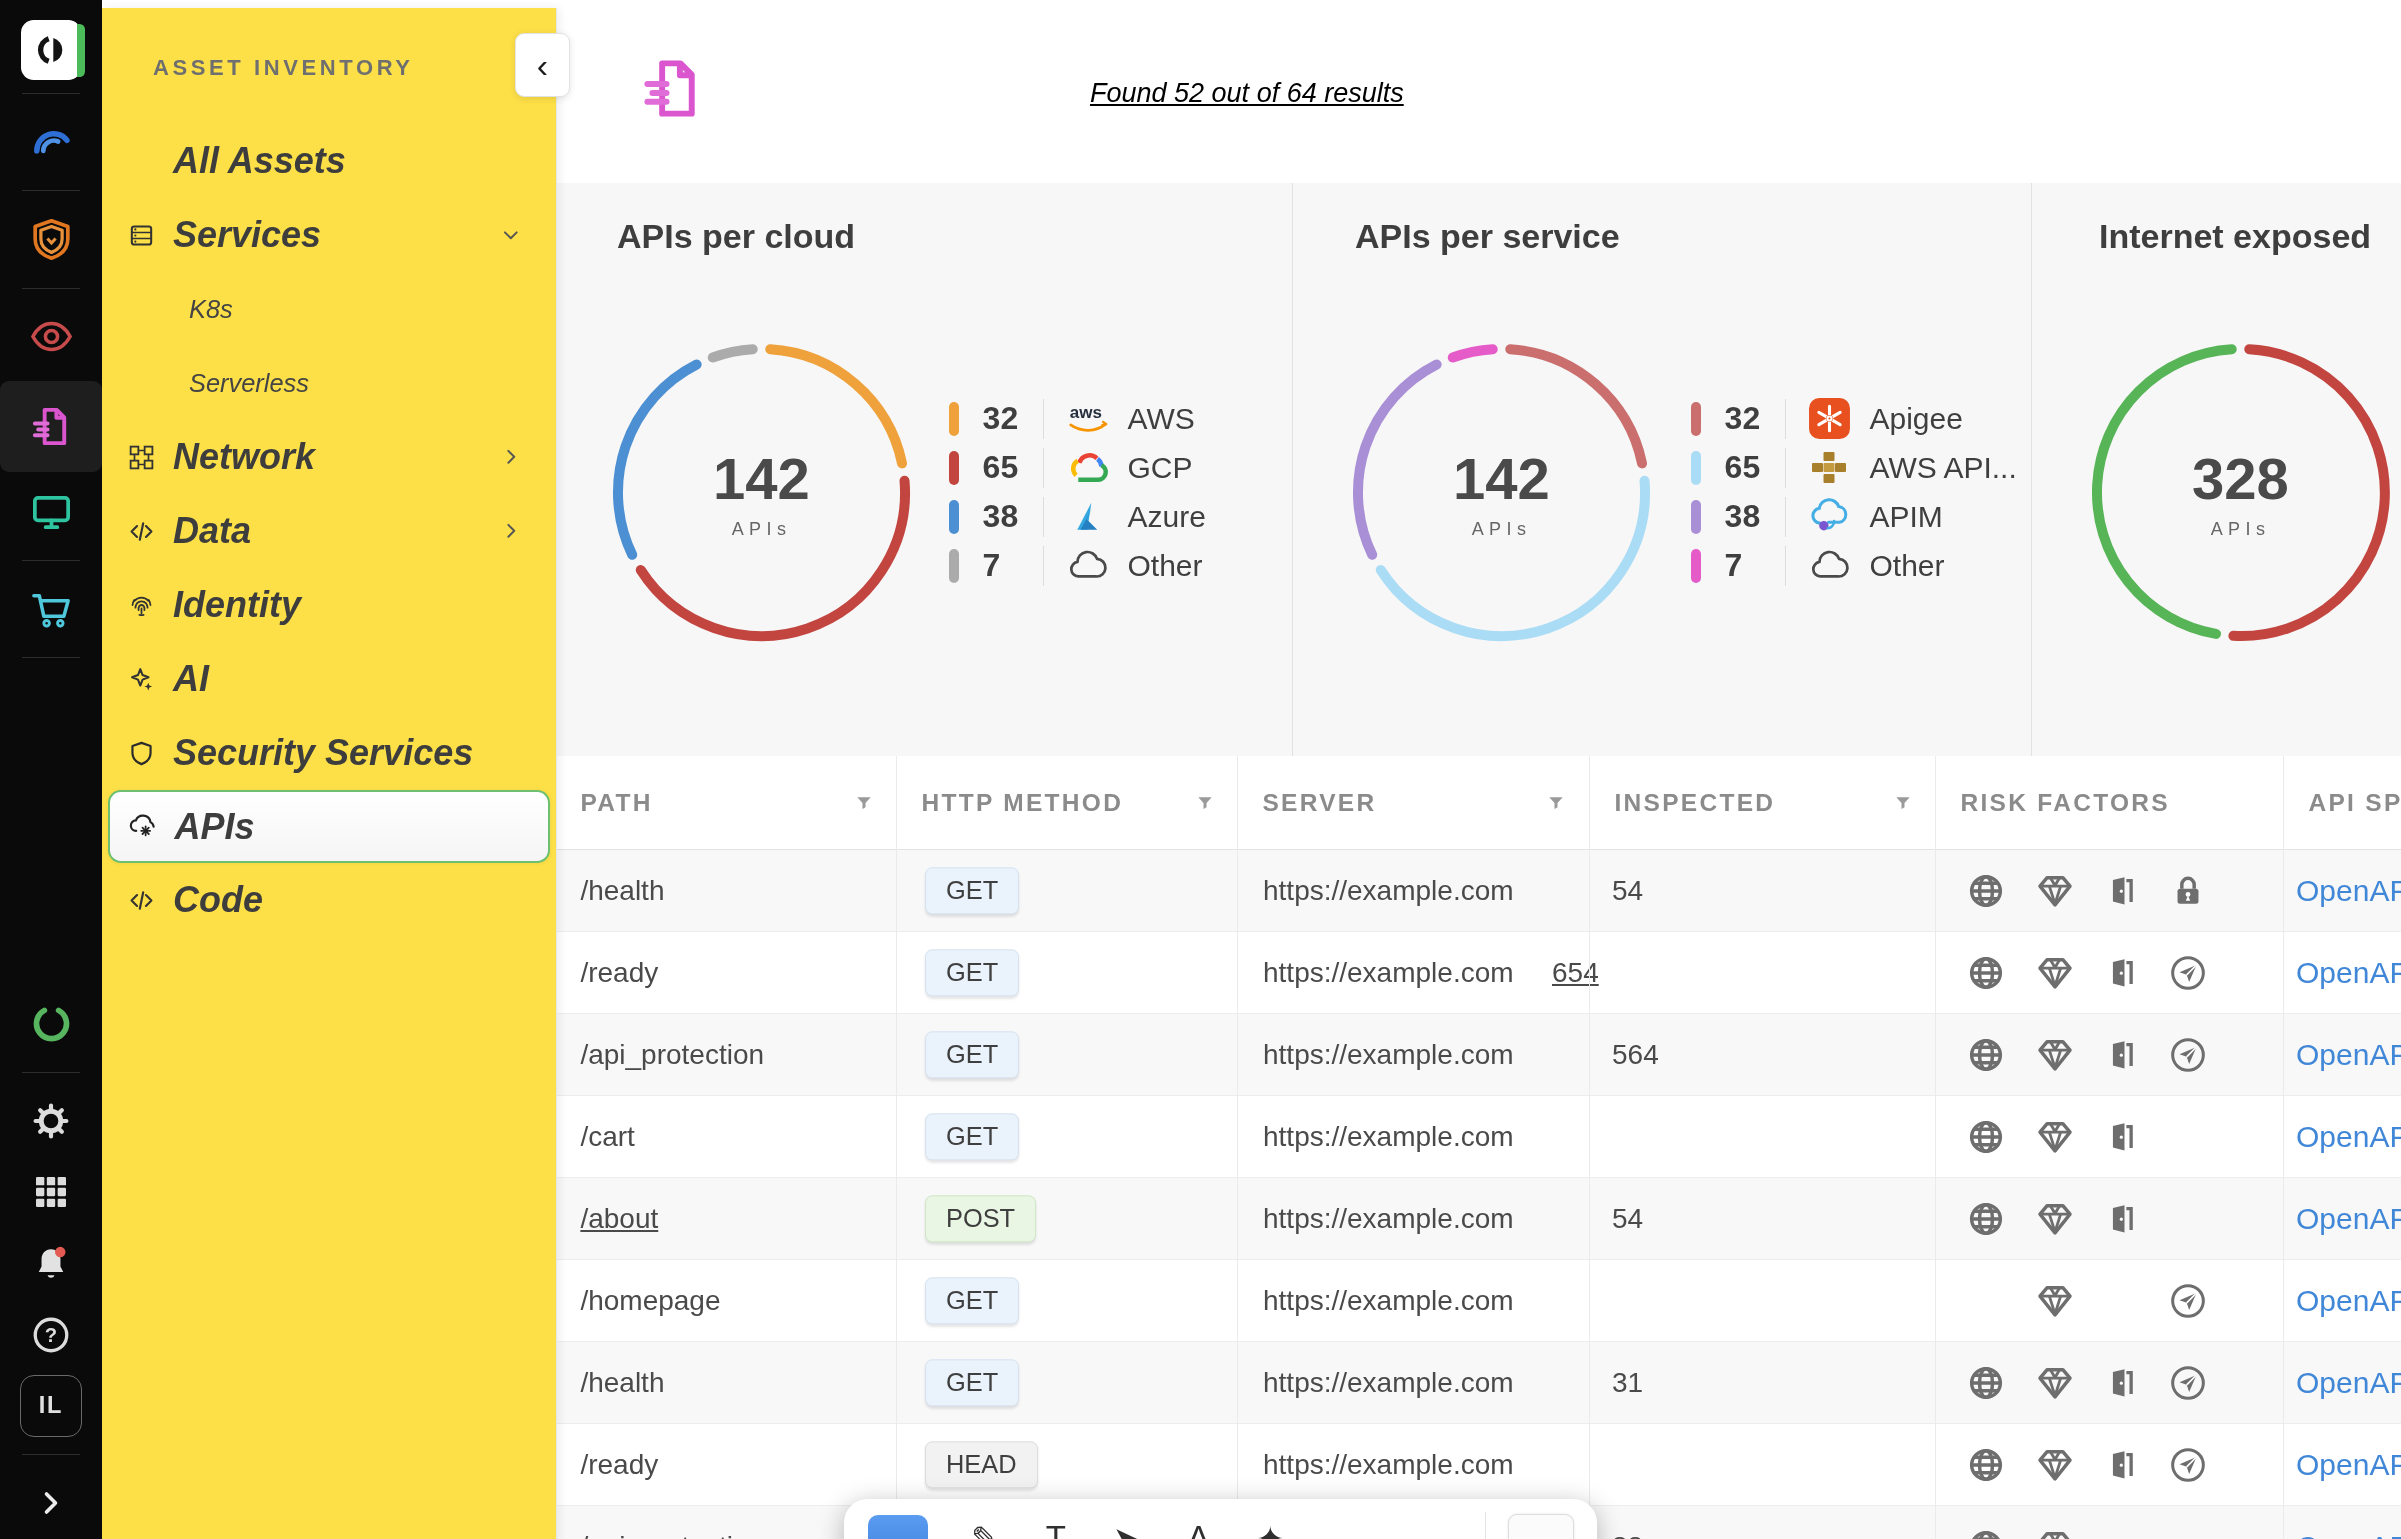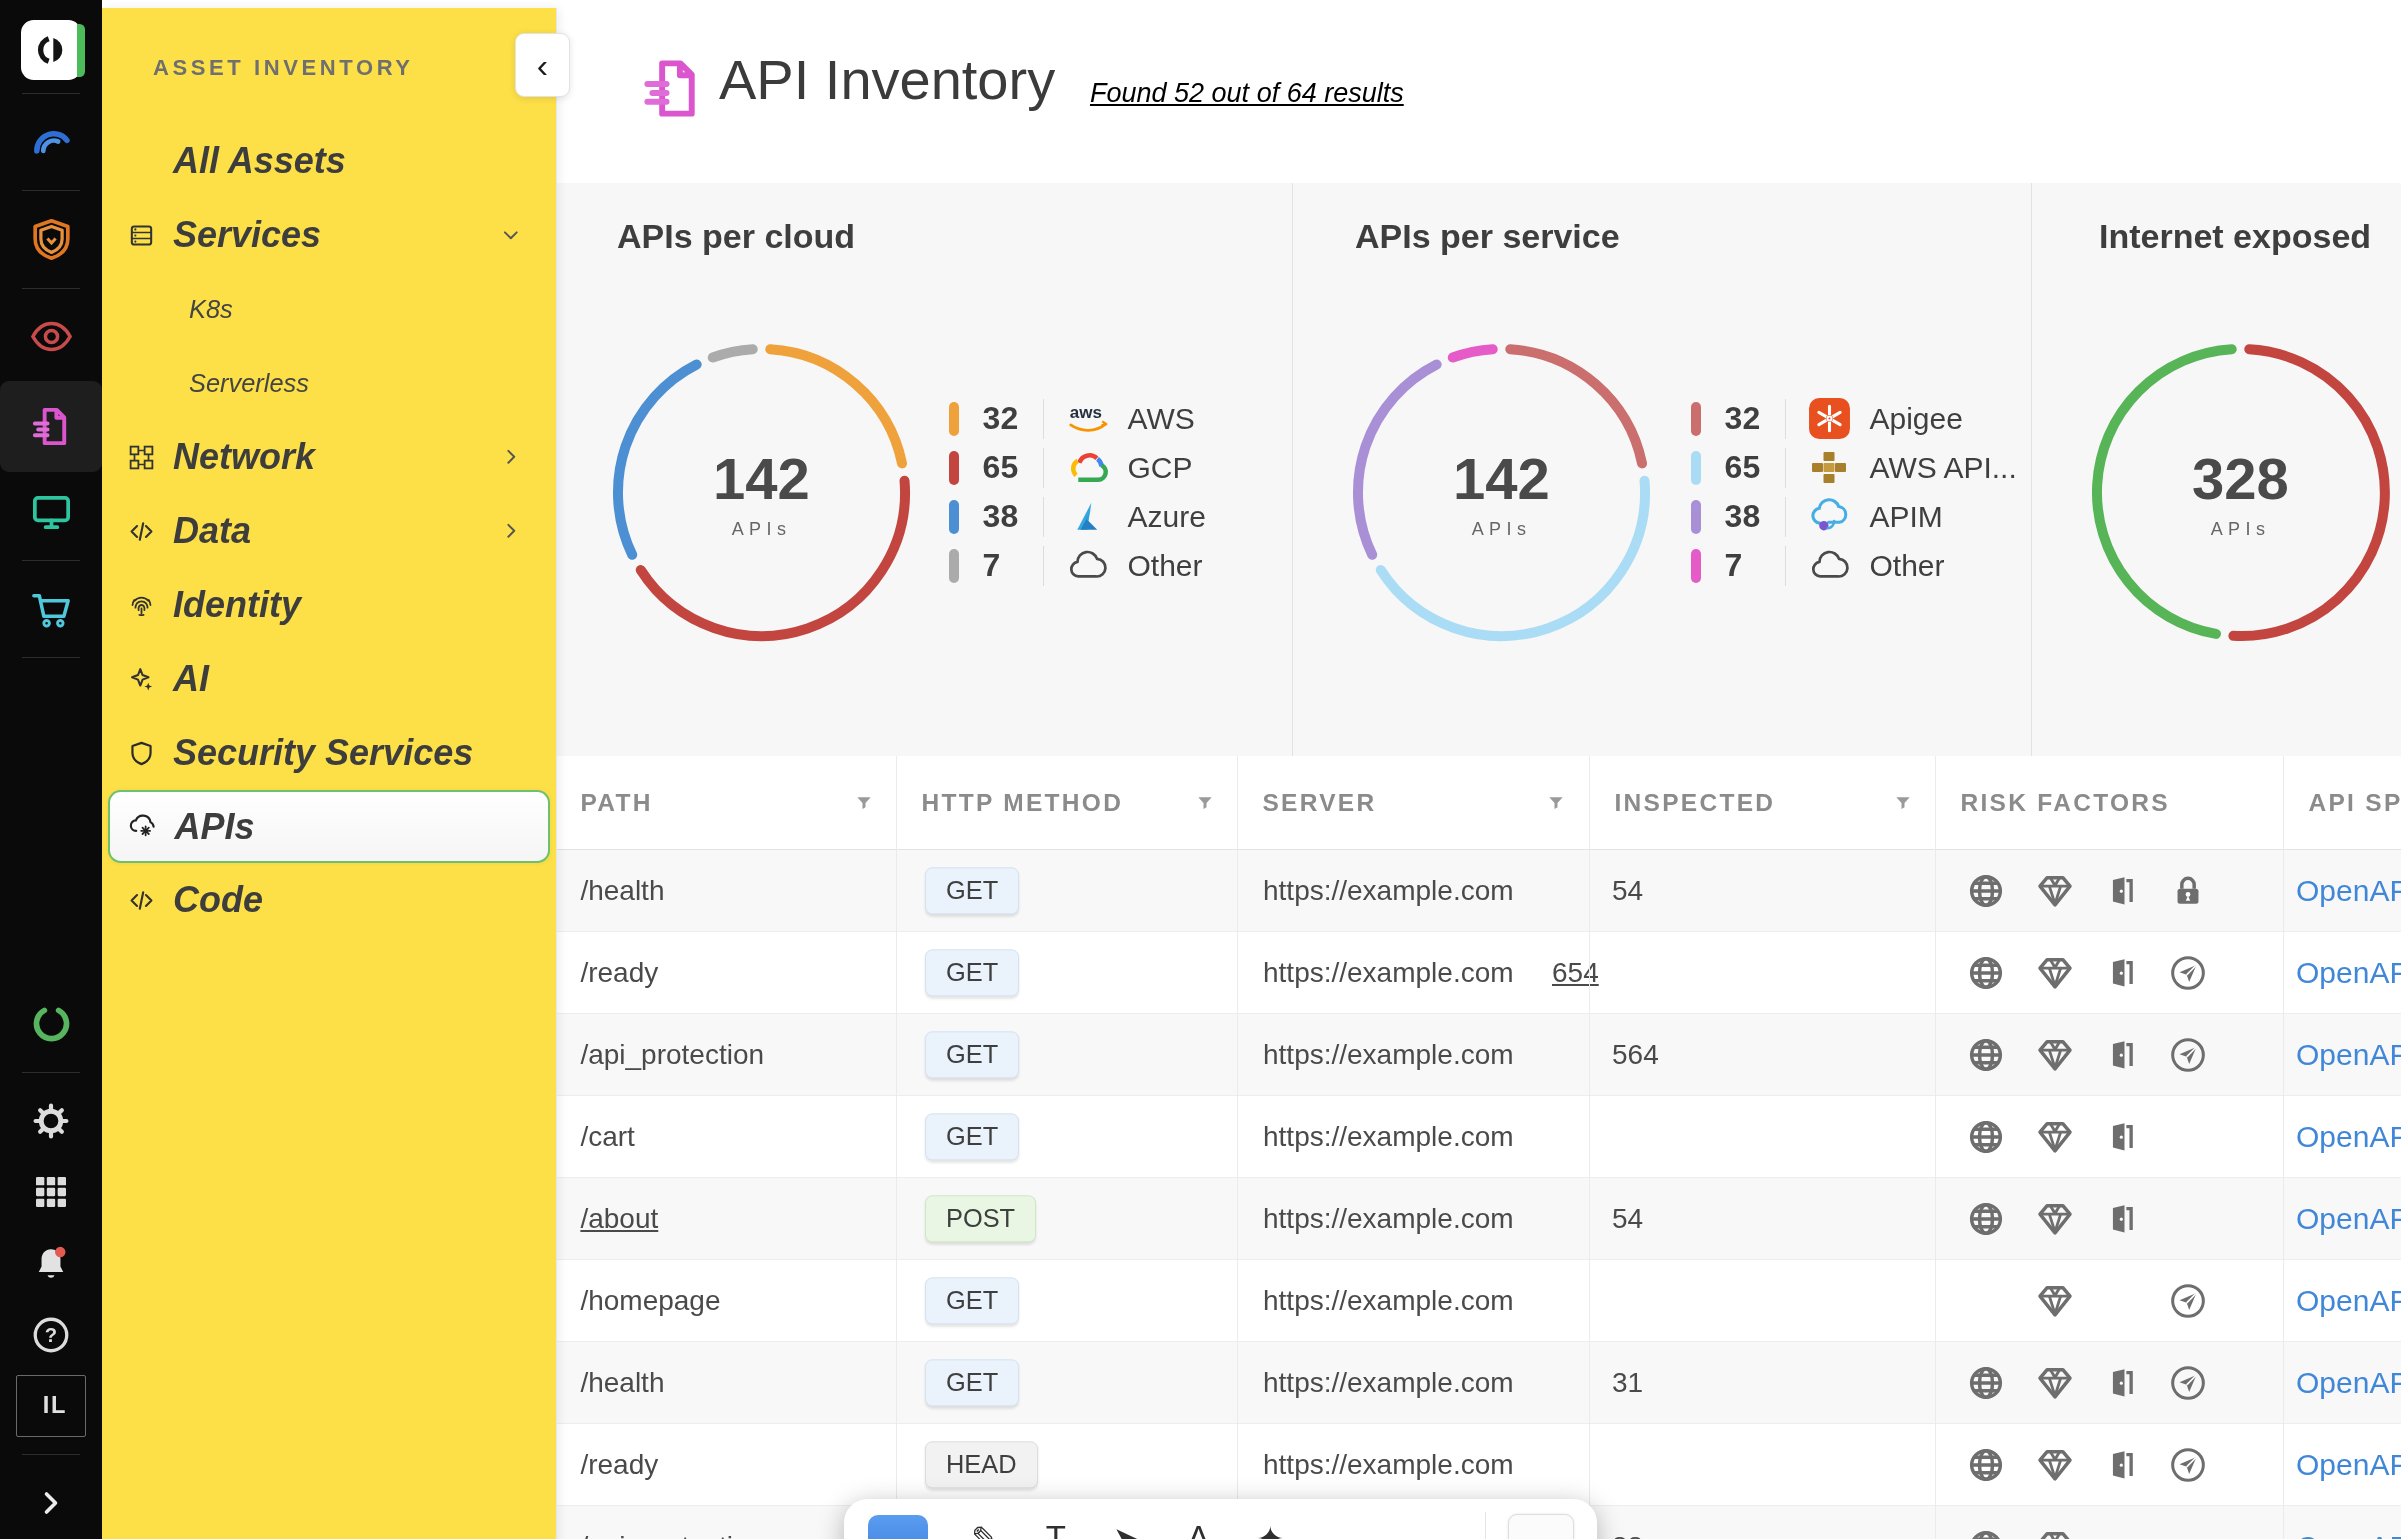--- a/index.html
+++ b/index.html
@@ -8,22 +8,22 @@
   
   #rail{position:absolute;left:0;top:0;width:102px;height:1539px;background:#0a0a0a;
     display:flex;flex-direction:column;align-items:center;z-index:30;}
   .rail-divider{width:58px;height:0.9px;background:#2c2c2c;margin:12.7px 0;}
   .rail-ic{width:100%;height:64px;display:flex;align-items:center;justify-content:center;margin:3.6px 0;cursor:pointer;}
   .rail-ic.active{background:#1e1e1e;height:91px;border-radius:9px;margin:9px 0 3.6px 0;}
   .rail-spacer{flex:1;}
   .logo-tile{width:60px;height:60px;background:#fff;border-radius:12.7px;margin-top:20px;position:relative;
     display:flex;align-items:center;justify-content:center;}
   .logo-accent{position:absolute;right:-3.6px;top:3.6px;width:7.3px;height:53px;background:#4CBB5A;border-radius:0 5.4px 5.4px 0;}
-  .avatar-box{width:60px;height:60px;border:1.8px solid #6a6a6a;border-radius:2px;color:#e0e0e0;
-    font-size:23.6px;font-weight:bold;display:flex;align-items:center;justify-content:center;letter-spacing:1.8px;padding-left:8px;}
+  .avatar-box{width:60px;height:60px;border:1.8px solid #6a6a6a;border-radius:14px;color:#e0e0e0;
+    font-size:23.6px;font-weight:bold;display:flex;align-items:center;justify-content:center;letter-spacing:1.8px;}
 
   
   #sidebar{position:absolute;left:102px;top:0;width:454px;height:1539px;background:#fde047;
     border-right:0.9px solid #e6e6e6;box-shadow:2.7px 0 9px rgba(0,0,0,.07);z-index:20;margin-top:8px;}
   .sb-title{position:absolute;left:51px;top:47px;font-size:22px;font-weight:bold;color:#6f6f6f;letter-spacing:3.6px;}
   #collapse-btn{position:absolute;left:413px;top:25.4px;width:53px;height:62px;background:#fff;border:0.9px solid #e2e2e2;
     border-radius:9px;box-shadow:0 1.8px 7.3px rgba(0,0,0,.10);font-size:34px;color:#1c1c1c;cursor:pointer;
     display:flex;align-items:center;justify-content:center;z-index:25;}
   #nav{position:absolute;left:0;top:116px;right:0;list-style:none;margin:0;padding:0;}
   .nav-li{position:relative;height:74px;display:flex;align-items:center;cursor:pointer;}
@@ -303,21 +303,20 @@
     </ul>
 </nav>
 
 <div id="main">
   <header id="pageheader">
     <span class="hicon" id="header-icon"><svg width="71" height="71" viewBox="0 0 24 24" fill="none">
           <path d="M8.5 3.5h6.2l3.8 3.8v13.2H8.5z" stroke="#DA55CE" stroke-width="2" stroke-linejoin="round"></path>
           <path d="M14.5 3.5v4h4" stroke="#DA55CE" stroke-width="2" stroke-linejoin="round"></path>
           <path d="M3.5 10.5h6.5M5.2 13.5h4.8M3.5 16.5h6.5" stroke="#E06CD8" stroke-width="2" stroke-linecap="round"></path>
         </svg></span>
-    <h1 id="page-title">API Inventory</h1>
     <span id="page-sub">Found 52 out of 64 results</span>
   </header>
 
   <section id="charts">
       <div class="card" style="left: 0px; width: 737px;">
         <div class="card-title" style="left: 62px;">APIs per cloud</div>
         <div class="donut-wrap" style="left: 43px;"><svg width="327" height="327" viewBox="0 0 360 360">
             <path d="M 189.65 22.29 A 158 158 0 0 1 334.73 148.01" stroke="#EFA13B" stroke-width="11" fill="none" stroke-linecap="round"></path>
             <path d="M 337.47 167.10 A 158 158 0 0 1 47.06 265.38" stroke="#C2453F" stroke-width="11" fill="none" stroke-linecap="round"></path>
             <path d="M 37.64 248.55 A 158 158 0 0 1 108.60 39.05" stroke="#4C8FD2" stroke-width="11" fill="none" stroke-linecap="round"></path>

